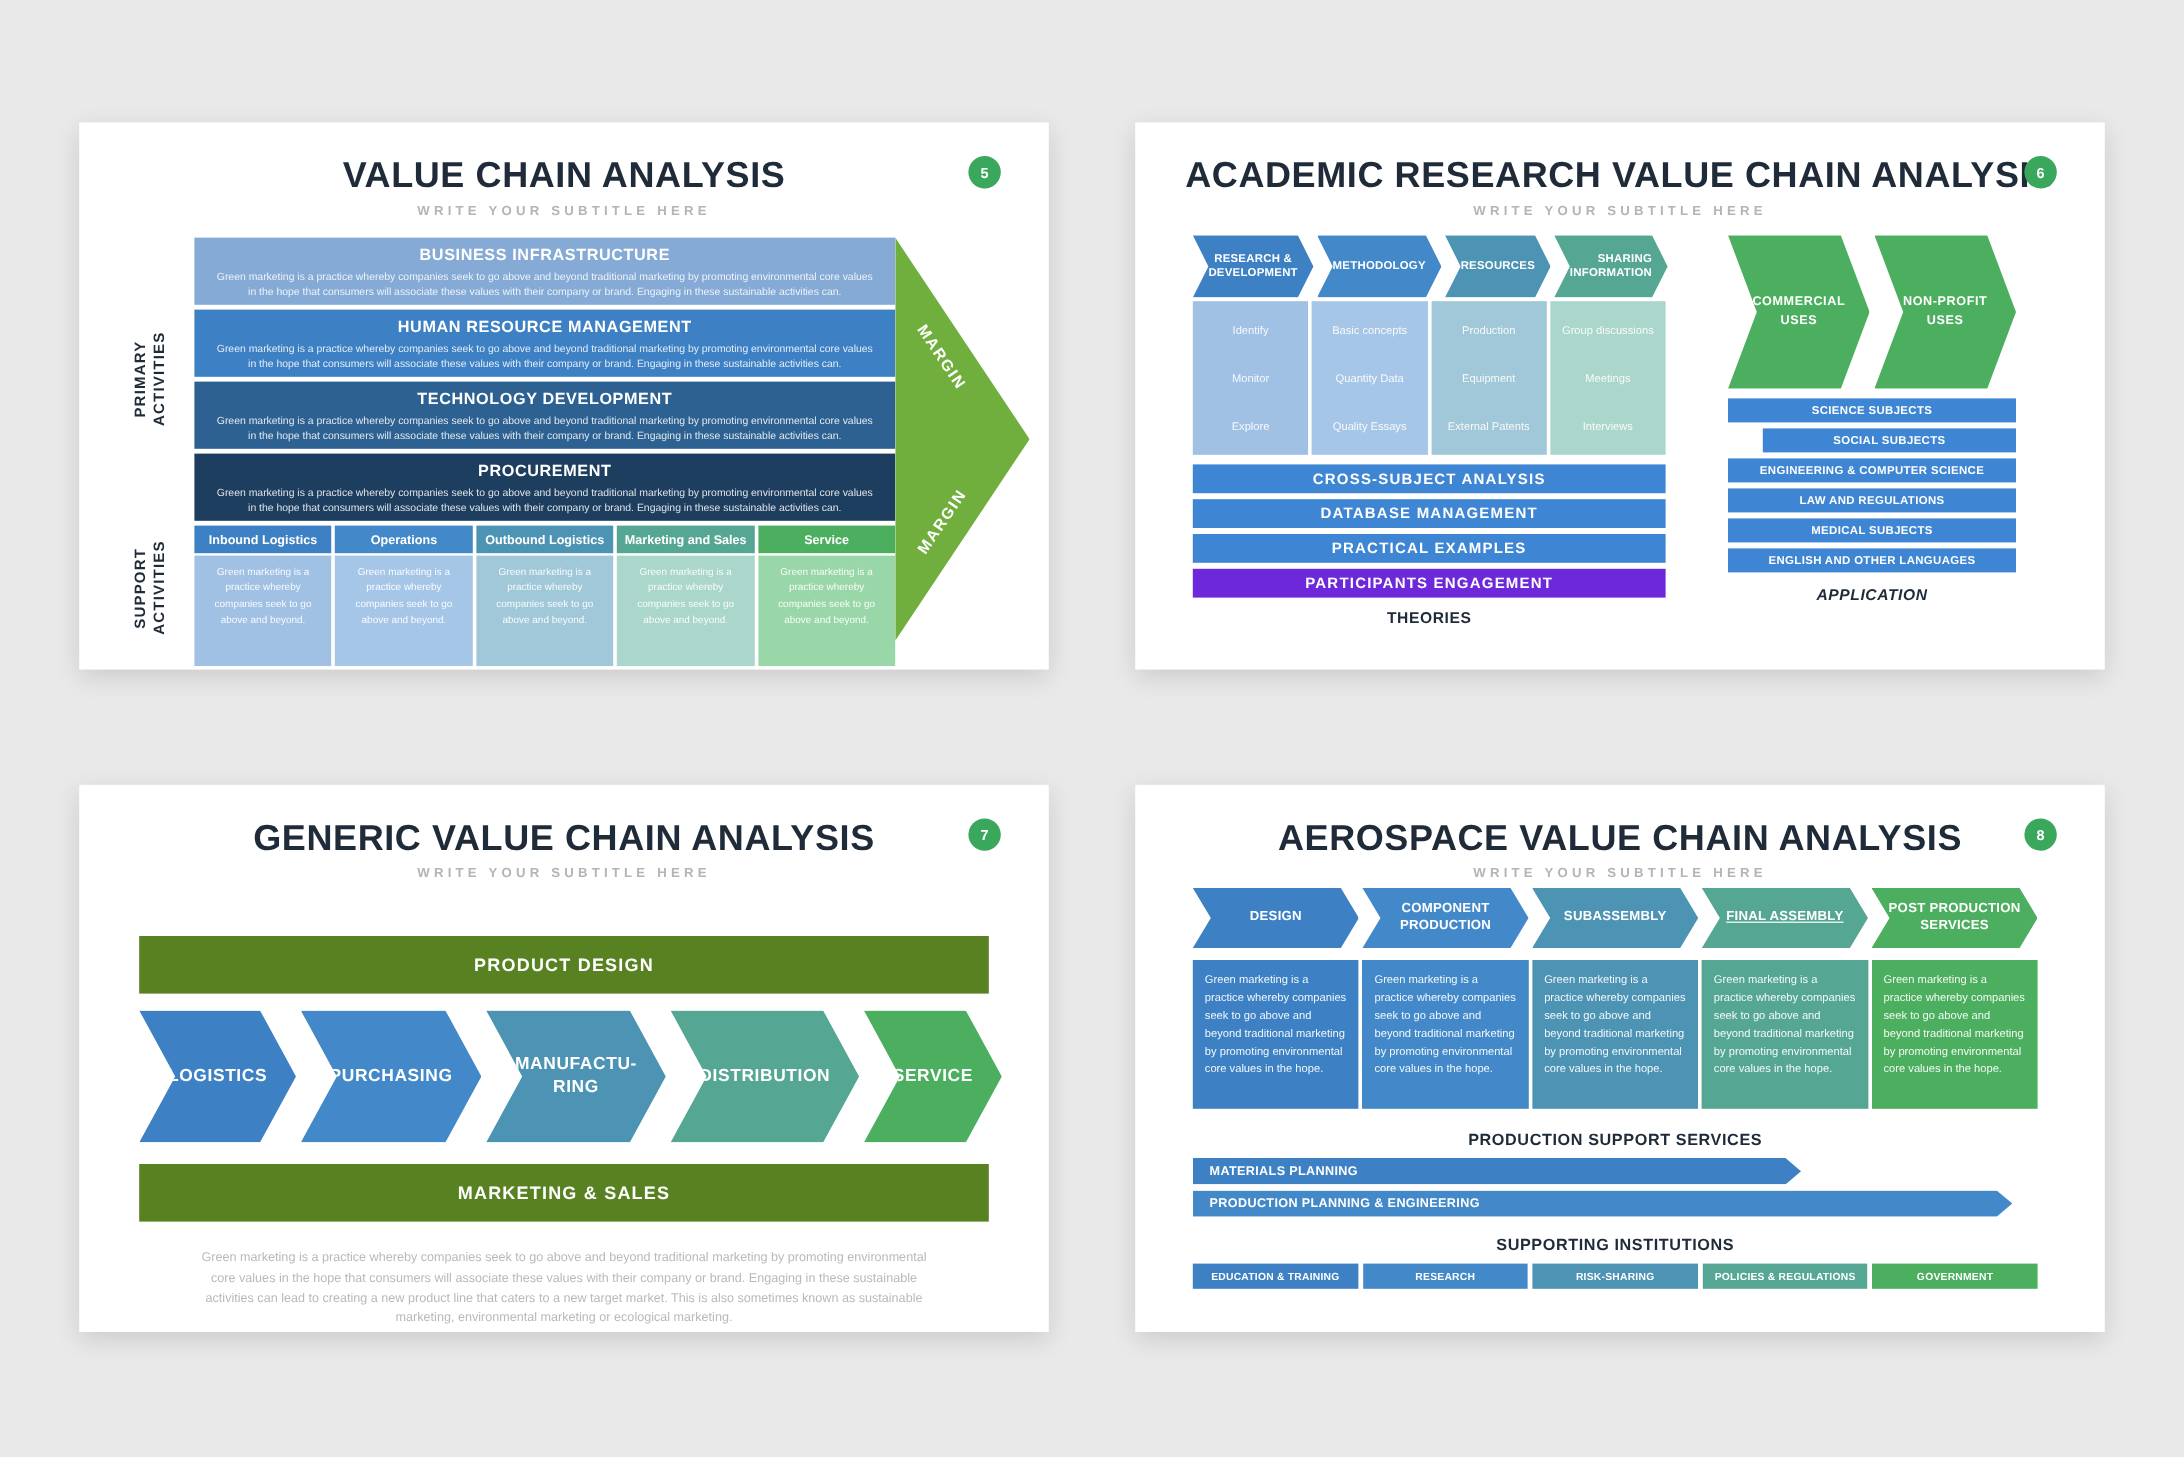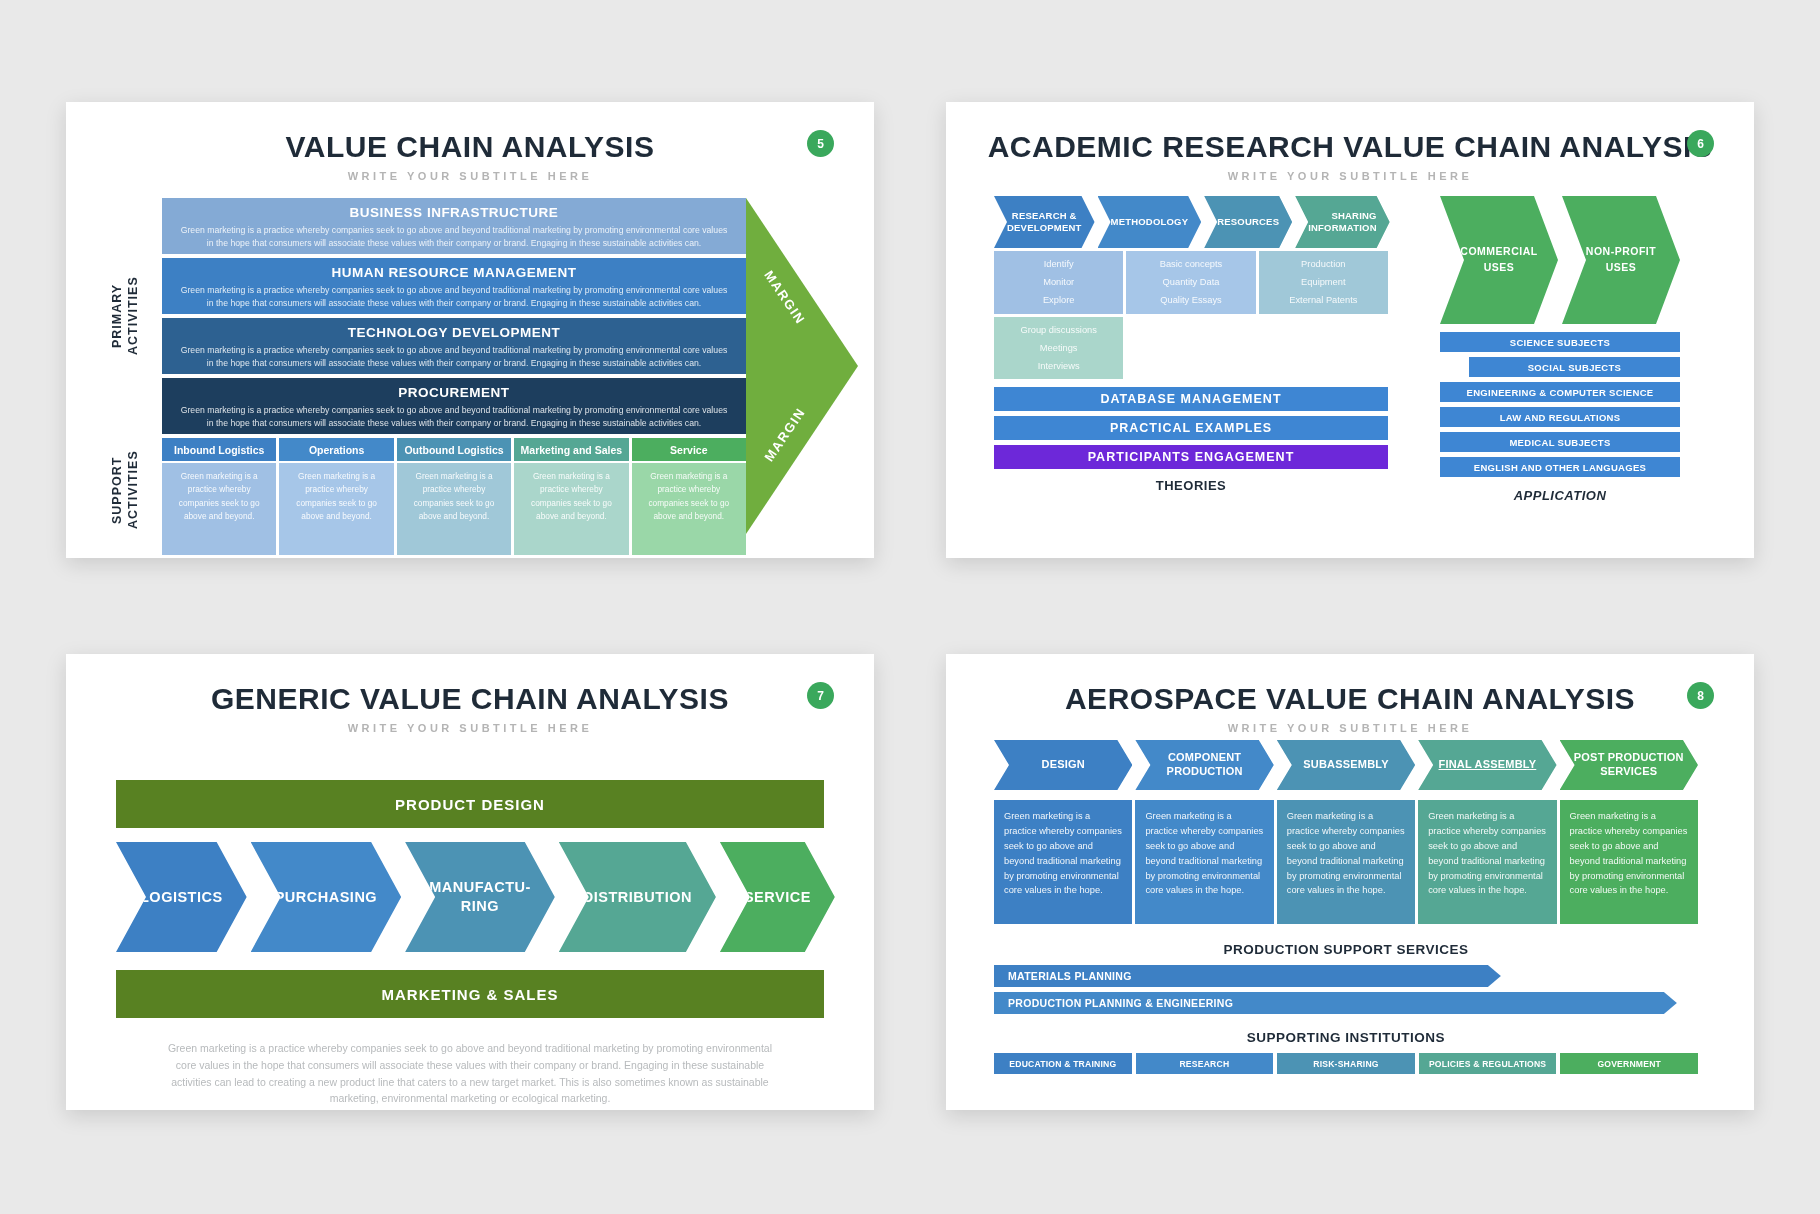--- a/index.html
+++ b/index.html
@@ -44,21 +44,21 @@
               clip-path:polygon(0 0, 100% 50%, 0 100%); }
   .margin-lab { position:absolute; left:8px; color:#fff; font-weight:bold; font-size:13px; letter-spacing:1.5px; }
   .margin-lab.top { top:92px; transform:rotate(56deg); }
   .margin-lab.bot { bottom:92px; transform:rotate(-56deg); }
 
   
   .s2-body { display:flex; margin:14px 74px 0 48px; gap:52px; }
   .s2-left { width:394px; }
   .s2-arrows { display:grid; grid-template-columns:repeat(4,1fr); gap:3px; height:52px; }
   .s2-chev { --n:13px; font-size:9.5px; line-height:1.3; padding:0 13px; letter-spacing:0.2px; }
-  .s2-colrow { margin-top:3px; display:grid; grid-template-columns:repeat(3,1fr); gap:3px; height:128px; }
+  .s2-colrow { margin-top:3px; display:grid; grid-template-columns:repeat(4,1fr); gap:3px; height:128px; }
   .s2-col { display:flex; flex-direction:column; justify-content:space-around; text-align:center;
             font-size:9.3px; color:rgba(255,255,255,0.9); padding:4px 2px; }
   .s2-bars { margin-top:8px; display:flex; flex-direction:column; gap:5px; }
   .s2-bar { height:24px; display:flex; align-items:center; justify-content:center;
             color:#fff; font-size:12.5px; font-weight:bold; letter-spacing:1px; }
   .s2-left .caption { margin-top:9px; }
   .s2-right { flex:1; }
   .s2-uses { display:grid; grid-template-columns:repeat(2,1fr); gap:4px; height:128px; }
   .s2-use { --n:24px; font-size:10.5px; line-height:1.5; letter-spacing:0.5px; padding:0 20px; }
   .s2-rbars { margin-top:8px; display:flex; flex-direction:column; gap:5px; }
@@ -190,20 +190,21 @@
             <div>Equipment</div>
             <div>External Patents</div>
           </div>
           <div class="s2-col" style="background: rgb(170, 214, 203);">
             <div>Group discussions</div>
             <div>Meetings</div>
             <div>Interviews</div>
           </div>
         </div>
         <div class="s2-bars">
+          <div class="s2-bar" style="background: rgb(62, 134, 211);">CROSS-SUBJECT ANALYSIS</div>
           <div class="s2-bar" style="background: rgb(62, 134, 211);">DATABASE MANAGEMENT</div>
           <div class="s2-bar" style="background: rgb(62, 134, 211);">PRACTICAL EXAMPLES</div>
           <div class="s2-bar" style="background: #6d28d9;">PARTICIPANTS ENGAGEMENT</div>
         </div>
         <div class="caption">THEORIES</div>
       </div>
 
       <div class="s2-right">
         <div class="s2-uses">
           <div class="chev s2-use" style="background: rgb(76, 174, 95);">

